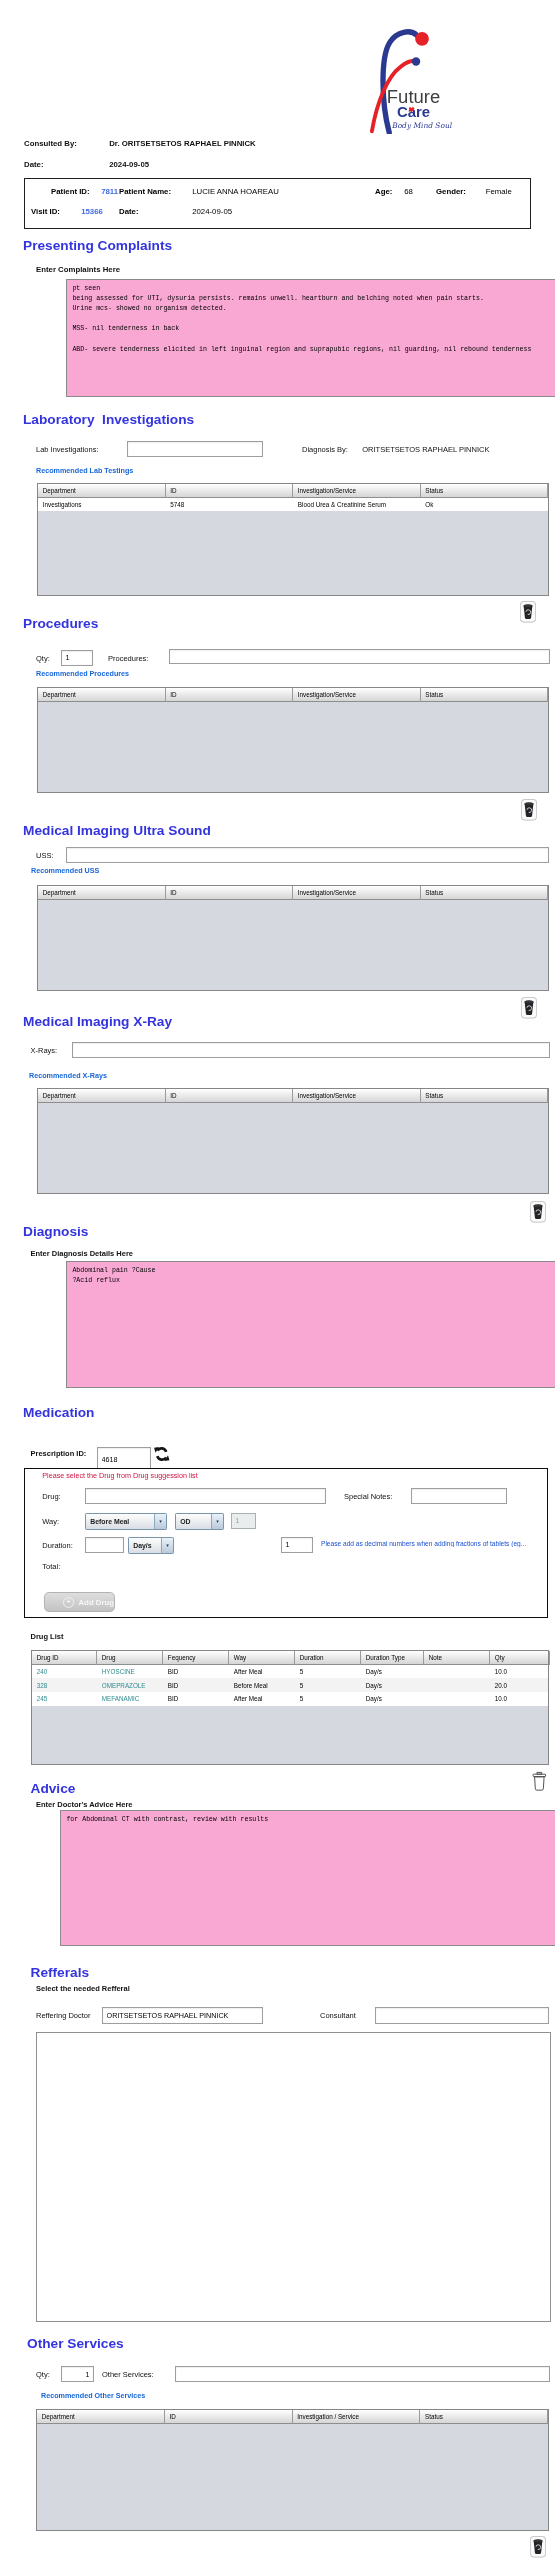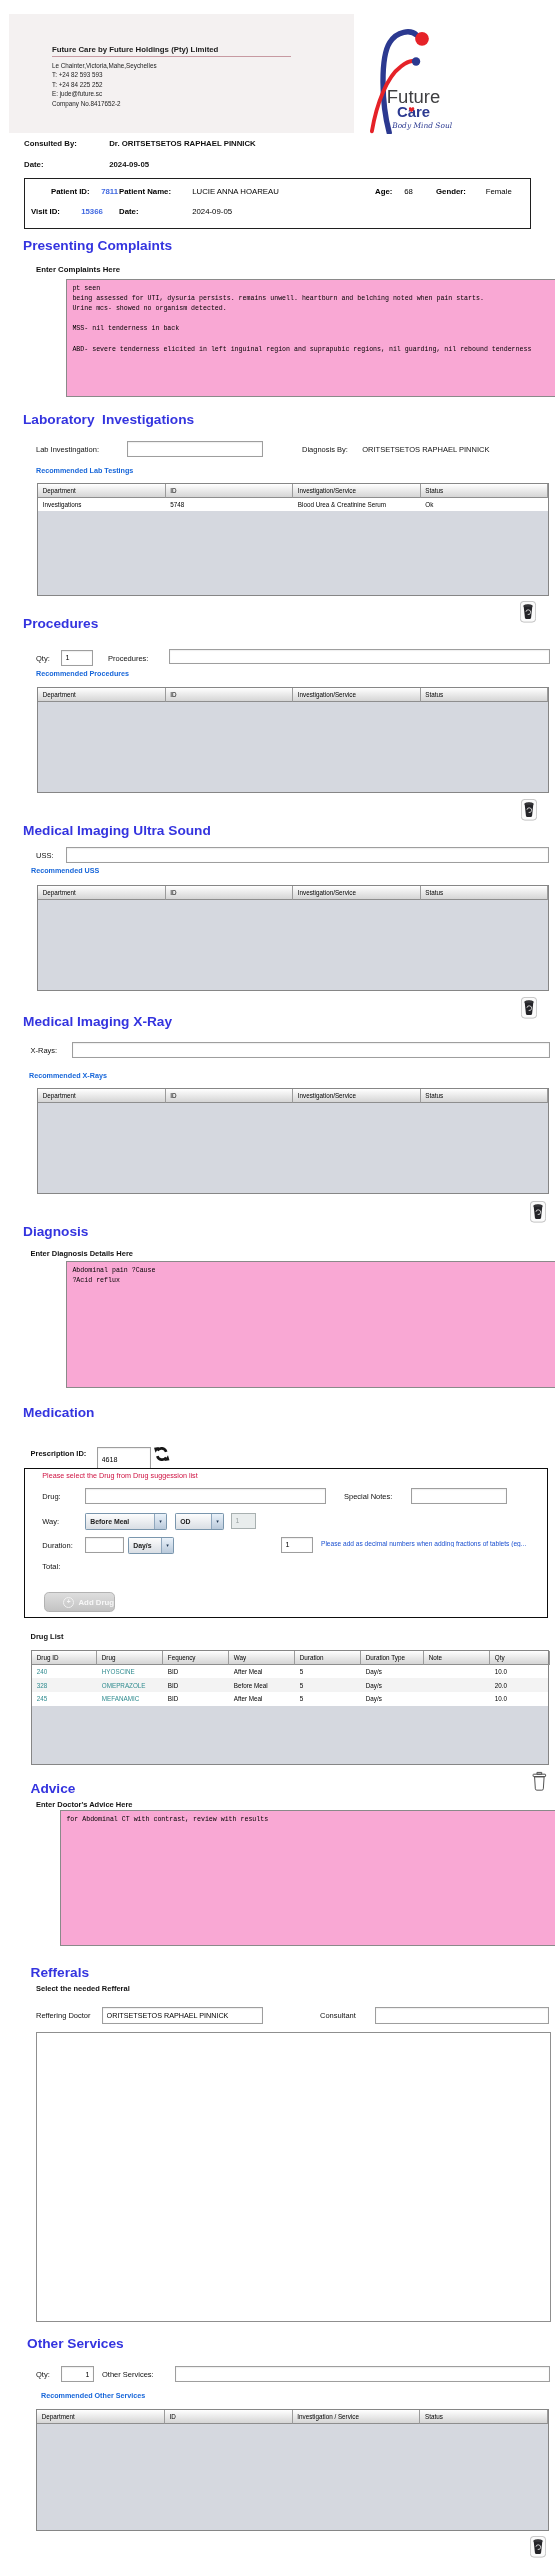--- a/index.html
+++ b/index.html
@@ -55,31 +55,20 @@
   .pluscirc{display:inline-flex;align-items:center;justify-content:center;width:9px;height:9px;
          border:0.9px solid #f2f2f2;border-radius:50%;font-size:6.6px;line-height:1;}
   .refbox{border:0.6px solid #8f8f8f;background:#fff;}
   .trashbtn{position:absolute;cursor:pointer;}
 </style>
 </head>
 <body>
 
 <div id="page">
 
-  <div class="abs band" style="left:9px;top:13.7px;width:487px;height:119px;">
-    <div class="abs coname" style="left:43px;top:31px;">Future Care by Future Holdings (Pty) Limited</div>
-    <div class="abs counder" style="left:43px;top:42px;width:239px;"></div>
-    <div class="abs addr" style="left:43px;top:47px;">
-      <div>Le Chainter,Victoria,Mahe,Seychelles</div>
-      <div>T: +24  82 593 593</div>
-      <div>T: +24  84 225 252</div>
-      <div>E: jude@future.sc</div>
-      <div>Company No.8417652-2</div>
-    </div>
-  </div>
   <div class="abs logobox" style="left:354px;top:13.7px;width:142px;height:120px;">
     <svg width="142" height="120" viewBox="0 0 238 200">
       <path d="M59 198 C46 150 44 72 60 47 C72 28 95 25 105 35" fill="none" stroke="#2B3990" stroke-width="9" stroke-linecap="round"></path>
       <path d="M30 196 C38 148 56 104 78 88 C88 80 97 77 101 79" fill="none" stroke="#E52228" stroke-width="6.5" stroke-linecap="round"></path>
       <circle cx="114" cy="41" r="11.5" fill="#E52228"></circle>
       <circle cx="104" cy="79" r="7" fill="#2B3990"></circle>
       <text x="55" y="148" font-size="31" fill="#3f3f41" font-family="Liberation Sans, sans-serif">Future</text>
       <text x="72" y="172" font-size="25" font-weight="bold" fill="#2B3990" font-family="Liberation Sans, sans-serif">Care</text>
       <path d="M92 158 c0 -3 4.5 -3 4.5 0 c0 -3 4.5 -3 4.5 0 c0 3 -4.5 6 -4.5 6 s-4.5 -3 -4.5 -6 z" fill="#E52228"></path>
       <text x="64" y="190" font-size="12.5" font-style="italic" fill="#2B3990" font-family="DejaVu Serif, serif">Body Mind Soul</text>
@@ -152,21 +141,21 @@
 being assessed for UTI, dysuria persists. remains unwell. heartburn and belching noted when pain starts.
 Urine mcs- showed no organism detected.
 
 MSS- nil tenderness in back
 
 ABD- severe tenderness elicited in left inguinal region and suprapubic regions, nil guarding, nil rebound tenderness</textarea>
 
   <div class="abs h1" style="left:23px;top:412px;">Laboratory  Investigations</div>
   <div class="abs lbl" style="left:36px;top:445px;">
     <span class="lw" style="width:87px;">
-        <span>Lab Investingation</span>
+        <span>Lab Investigations</span>
         <span>:</span>
       </span>
   </div>
   <input class="inp" style="left: 127px; top: 441px; width: 136px; height: 15.5px;">
   <div class="abs lbl" style="left:302px;top:445px;">
     <span class="lw" style="width:51px;">
         <span>Diagnosis By</span>
         <span>:</span>
       </span>
     <span style="margin-left:7.2px;">ORITSETSETOS RAPHAEL PINNICK</span>

